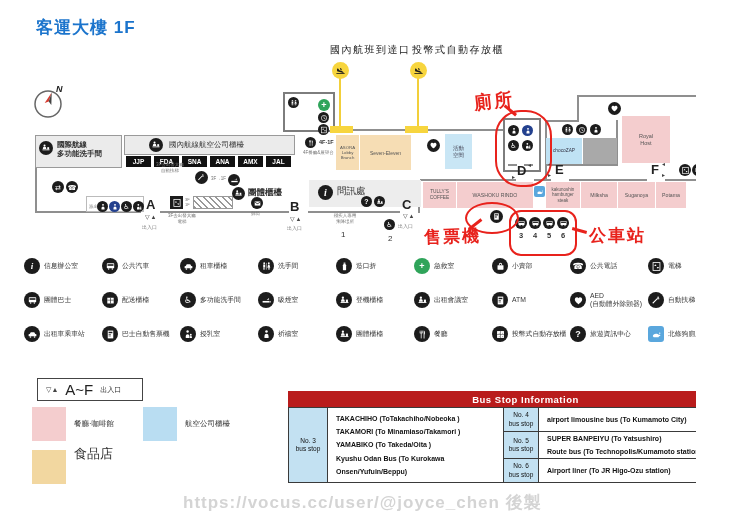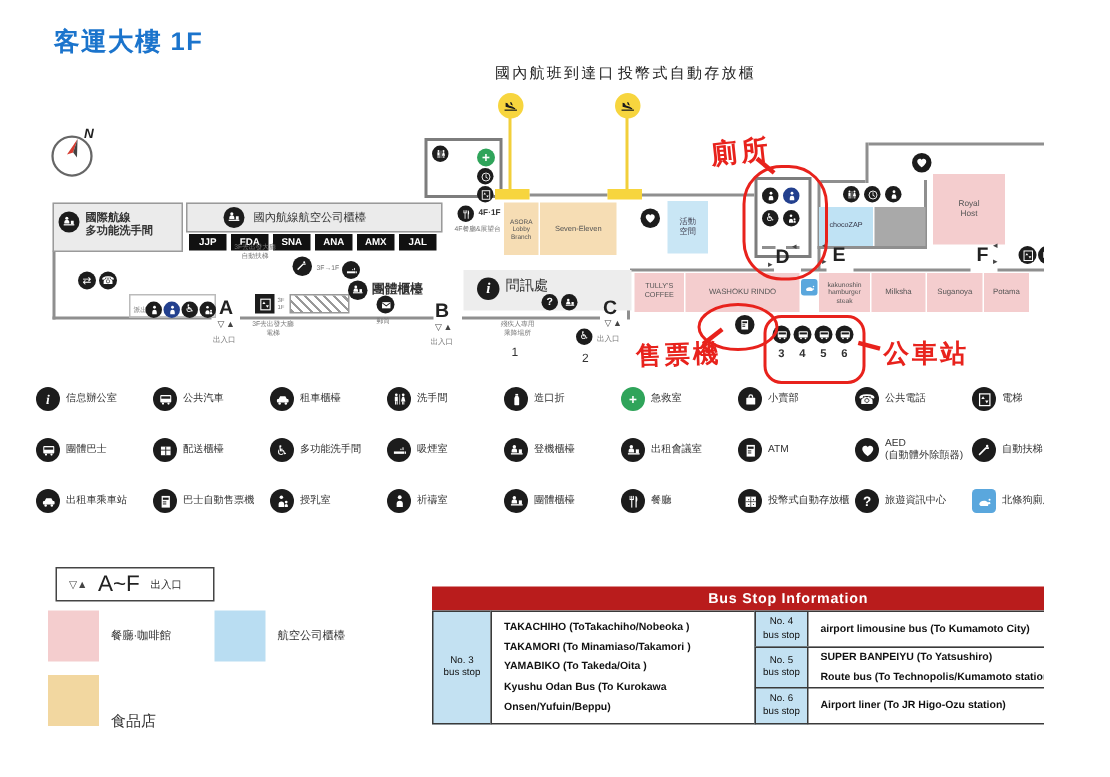--- a/index.html
+++ b/index.html
@@ -701,21 +701,21 @@
   <div class="abs" style="left:37px;top:378px;width:106px;height:23px;border:1.5px solid #444;box-sizing:border-box;display:flex;align-items:center;gap:7px;padding-left:8px">
     <span style="font-size:7px;color:#444">▽▲</span>
     <span style="font-size:15px;color:#222">A~F</span>
     <span style="font-size:7px;color:#333">出入口</span>
   </div>
   <div class="sw pink" style="left:32px;top:407px"></div>
   <div class="lbl" style="left:74px;top:419px;font-size:7.5px">餐廳·咖啡館</div>
   <div class="sw" style="left:143px;top:407px;background:#b9ddf2"></div>
   <div class="lbl" style="left:185px;top:419px;font-size:7.5px">航空公司櫃檯</div>
   <div class="sw" style="left:32px;top:450px;background:#f2d7a0"></div>
-  <div class="lbl" style="left:74px;top:476px;font-size:10px">食品店</div>
+  <div class="lbl" style="left:74px;top:446px;font-size:13px">食品店</div>
 
   <div class="btable">
     <div class="bhead">Bus Stop Information</div>
   </div>
   <div class="cell stopc" style="left:288px;top:407px;width:40px;height:76px">No. 3
 bus stop</div>
   <div class="cell routec" style="left:327px;top:407px;width:177px;height:76px">
     <div>TAKACHIHO (ToTakachiho/Nobeoka )</div>
     <div>TAKAMORI (To Minamiaso/Takamori )</div>
     <div>YAMABIKO (To Takeda/Oita )</div>
@@ -731,14 +731,15 @@
   <div class="cell routec" style="left:538px;top:431px;width:178px;height:28px">
     <div>SUPER BANPEIYU (To Yatsushiro)</div>
     <div>Route bus (To Technopolis/Kumamoto station)</div>
   </div>
   <div class="cell stopc" style="left:503px;top:458px;width:36px;height:25px">No. 6
 bus stop</div>
   <div class="cell routec" style="left:538px;top:458px;width:178px;height:25px">
     <div>Airport liner (To JR Higo-Ozu station)</div>
   </div>
 
+  <div class="abs" style="left:183px;top:491px;font-size:17px;font-weight:bold;color:#d4d4d4;letter-spacing:1px">https://vocus.cc/user/@joyce_chen 後製</div>
 
 </div>
 
 </body></html>

